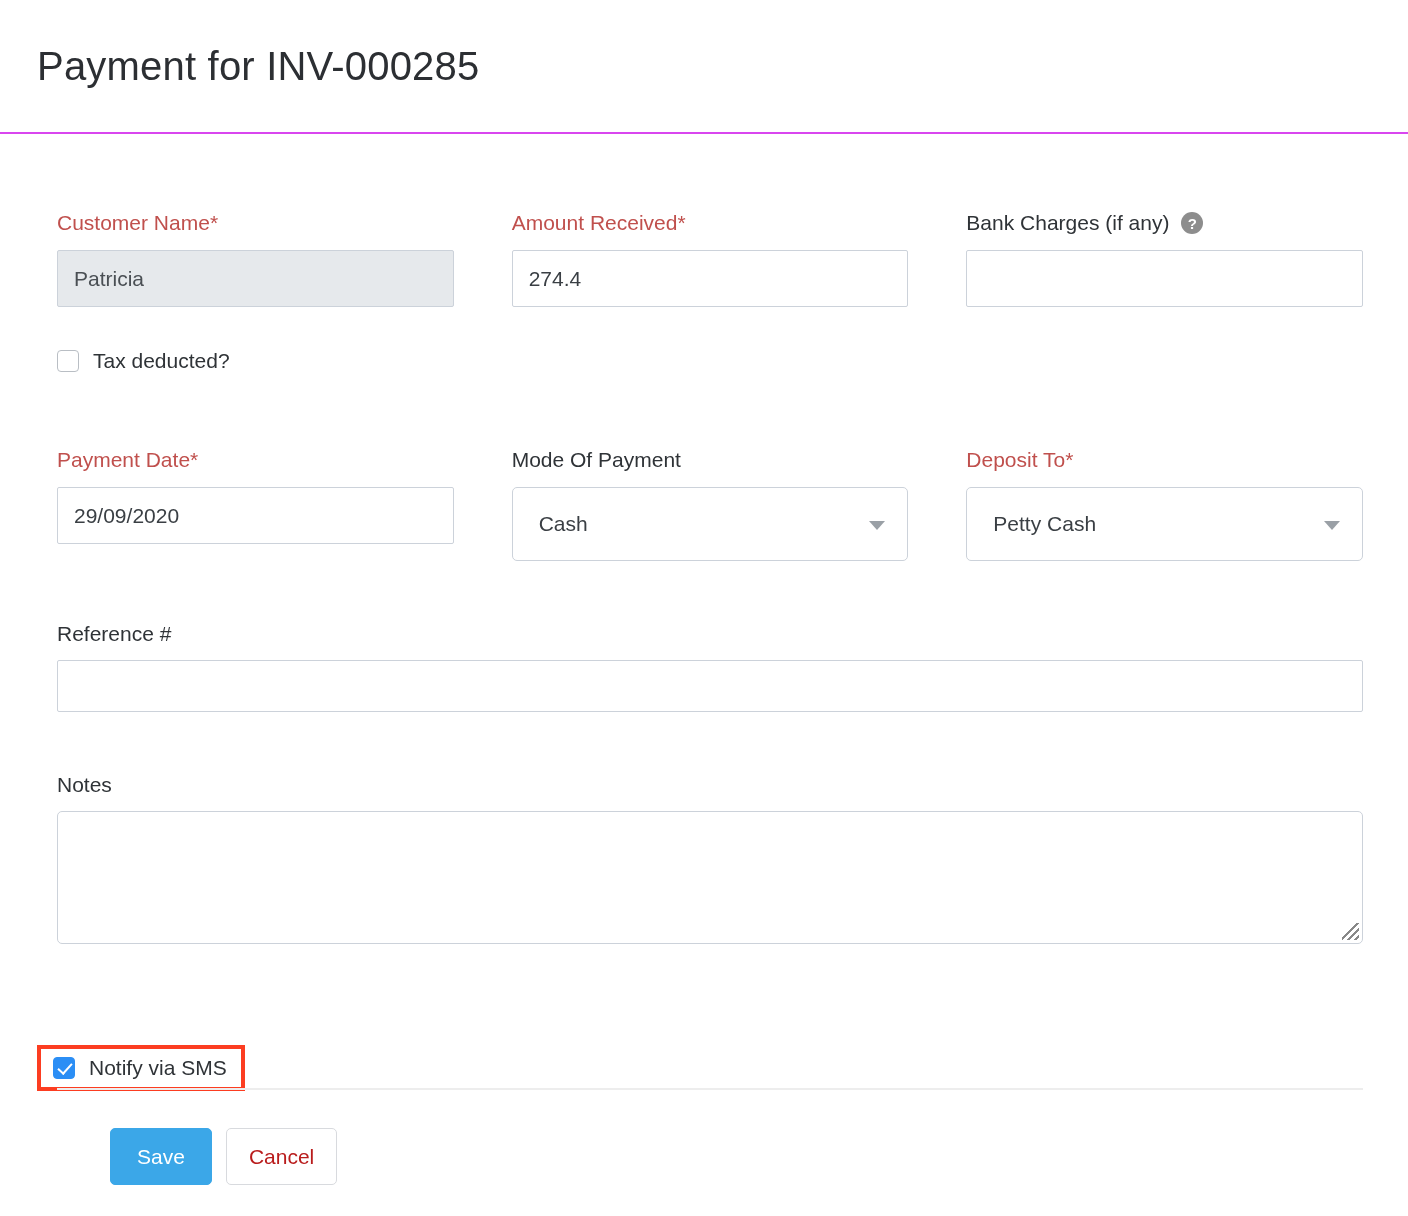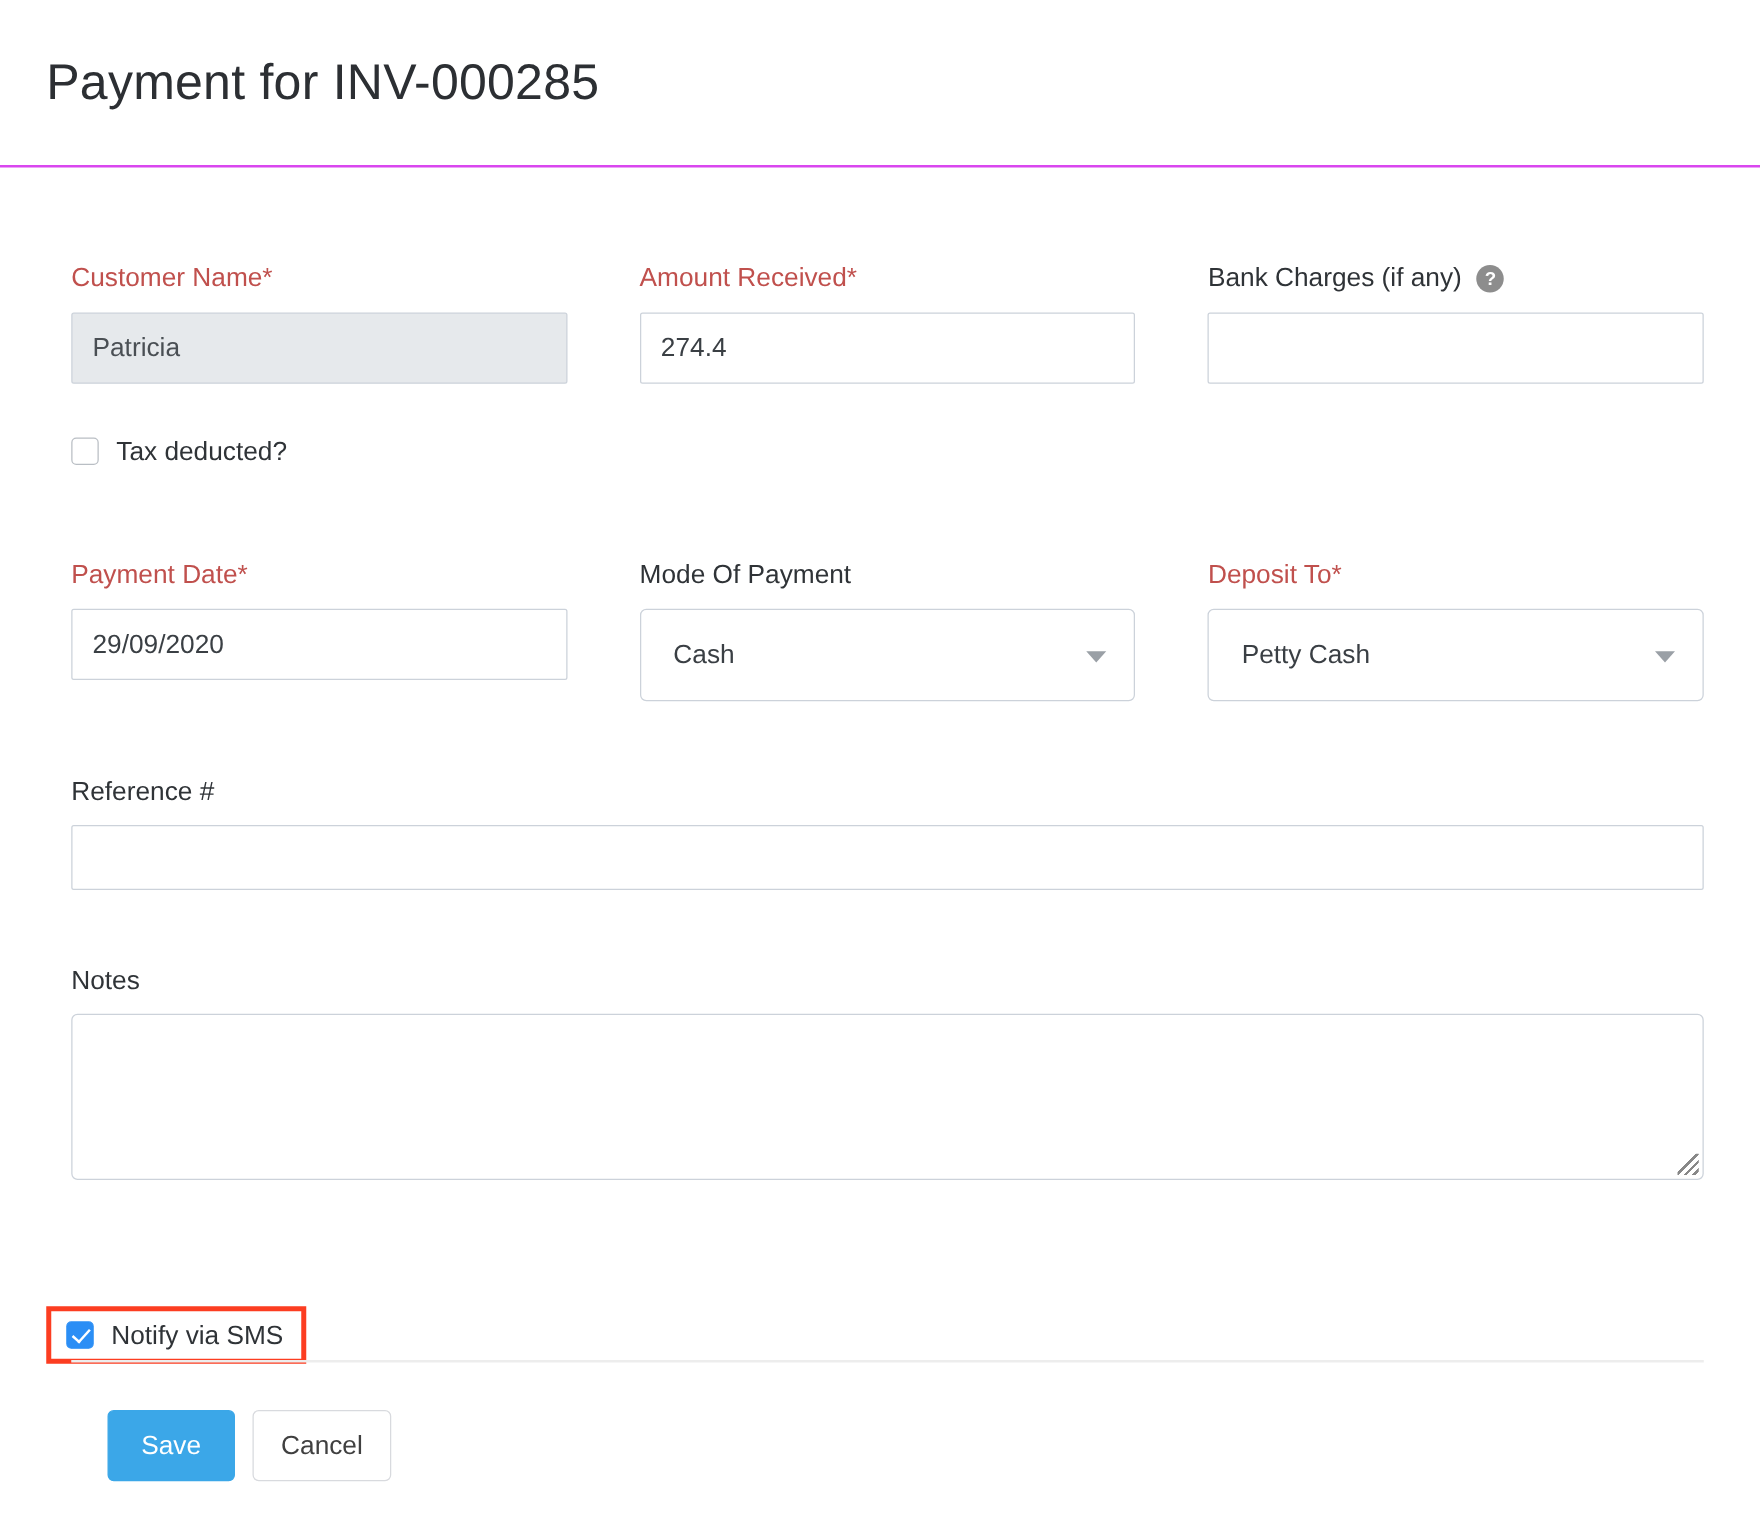--- a/index.html
+++ b/index.html
@@ -121,21 +121,20 @@
     height: 0;
     margin-top: -3px;
     border-left: 8px solid transparent;
     border-right: 8px solid transparent;
     border-top: 9px solid #9aa0a6;
   }
 
   
   .checkbox-row {
     display: flex;
-    align-items: center;
   }
   .tax-row { margin-top: 43px; }
 
   .cb-box {
     width: 22px;
     height: 22px;
     border: 1px solid #b9bec4;
     border-radius: 4px;
     background: #ffffff;
     display: inline-block;
@@ -231,32 +230,33 @@
     display: flex;
     align-items: center;
   }
   .btn {
     font-family: "Liberation Sans", sans-serif;
     font-size: 21px;
     line-height: 1;
     border-radius: 5px;
     cursor: pointer;
     outline: none;
+    margin-left: 24px;
   }
   .btn-primary {
     background: #3ba7e8;
     border: 1px solid #3ba7e8;
     color: #ffffff;
     padding: 0 26px;
     height: 57px;
   }
   .btn-secondary {
     background: #ffffff;
     border: 1px solid #d8dade;
-    color: #404040;
+    color: #b91c1c;
     padding: 0 22px;
     height: 57px;
     margin-left: 14px;
   }
 </style>
 </head>
 <body>
 
 <div class="page-header">
   <h1 class="page-title">Payment for INV-000285</h1>

